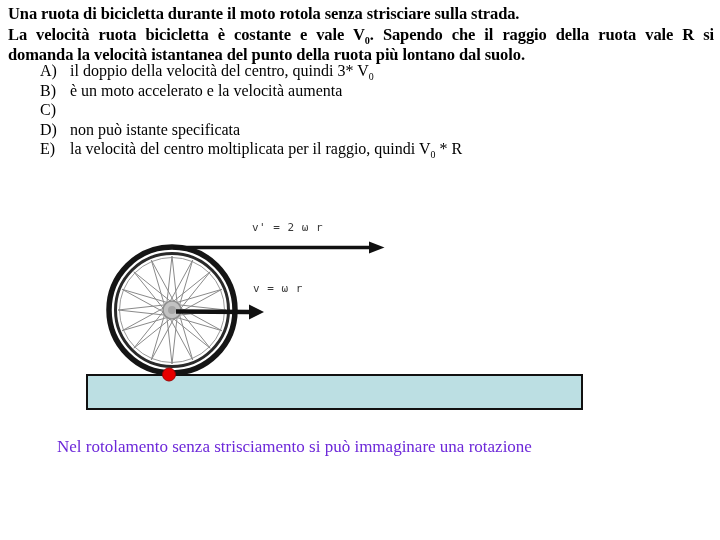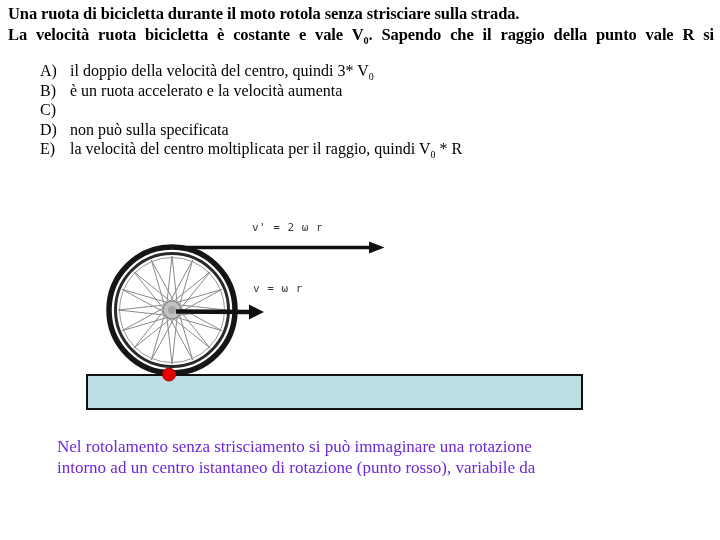--- a/index.html
+++ b/index.html
@@ -61,38 +61,39 @@
     color: #6d28d9;
   }
 </style>
 </head>
 <body>
 
 <div class="slide">
 
   <div class="question">
     <div class="qline">Una ruota di bicicletta durante il moto rotola senza strisciare sulla strada.</div>
-    <div class="qline justify"><span>La velocità ruota bicicletta è costante e vale V</span><sub>0</sub><span>. Sapendo che il raggio della punto vale R si</span></div>
+    <div class="qline justify"><span>La velocità ruota bicicletta è costante e vale V</span><sub>0</sub><span>. Sapendo che il raggio della ruota vale R si</span></div>
+    <div class="qline">domanda la velocità istantanea del punto della ruota più lontano dal suolo.</div>
   </div>
 
   <div class="options">
     <div class="option">
       <span class="olabel">A)</span>
       <span class="otext"><span>il doppio della velocità del centro, quindi 3* V</span><sub>0</sub><span></span></span>
     </div>
     <div class="option">
       <span class="olabel">B)</span>
-      <span class="otext"><span>è un ruota accelerato e la velocità aumenta</span><sub></sub><span></span></span>
+      <span class="otext"><span>è un moto accelerato e la velocità aumenta</span><sub></sub><span></span></span>
     </div>
     <div class="option">
       <span class="olabel">C)</span>
     </div>
     <div class="option">
       <span class="olabel">D)</span>
-      <span class="otext"><span>non può sulla specificata</span><sub></sub><span></span></span>
+      <span class="otext"><span>non può istante specificata</span><sub></sub><span></span></span>
     </div>
     <div class="option">
       <span class="olabel">E)</span>
       <span class="otext"><span>la velocità del centro moltiplicata per il raggio, quindi V</span><sub>0</sub><span> * R</span></span>
     </div>
   </div>
 
   <svg class="diagram" viewBox="0 0 720 540" xmlns="http://www.w3.org/2000/svg">
 
     <rect x="87" y="375" width="495" height="34" stroke="#111" stroke-width="2" fill="#bcdfe3"></rect>
@@ -149,16 +150,15 @@
       <line x1="176" y1="311.5" x2="249" y2="312" stroke="#111" stroke-width="4.5"></line>
       <polygon points="249,304.5 264,312 249,319.5" fill="#111"></polygon>
     </g>
     <text class="arrow-label" x="253" y="292">v = ω r</text>
 
     <circle cx="169" cy="374.5" r="6.5" stroke="#9c0000" stroke-width="1" fill="#e60000"></circle>
   </svg>
 
   <div class="caption">
     <div>Nel rotolamento senza strisciamento si può immaginare una rotazione</div>
-    <div>intorno ad un centro istantaneo di rotazione (punto rosso), variabile da</div>
   </div>
 
 </div>
 
 </body></html>

